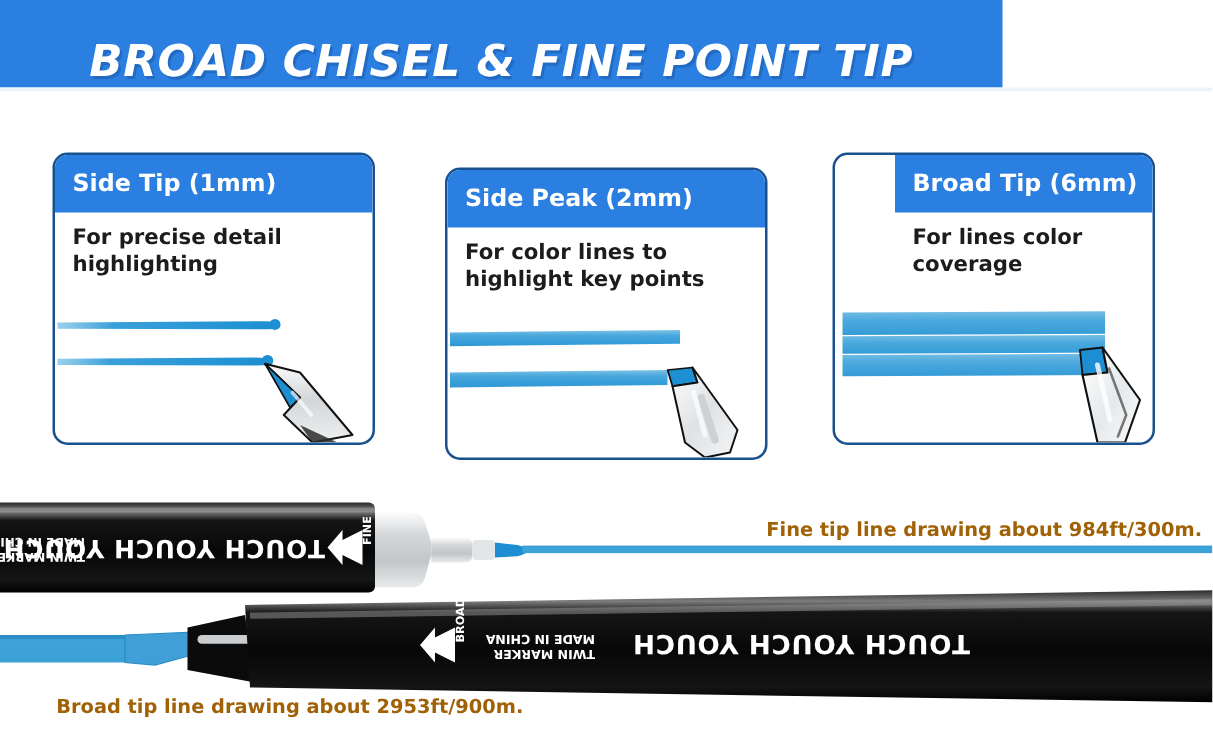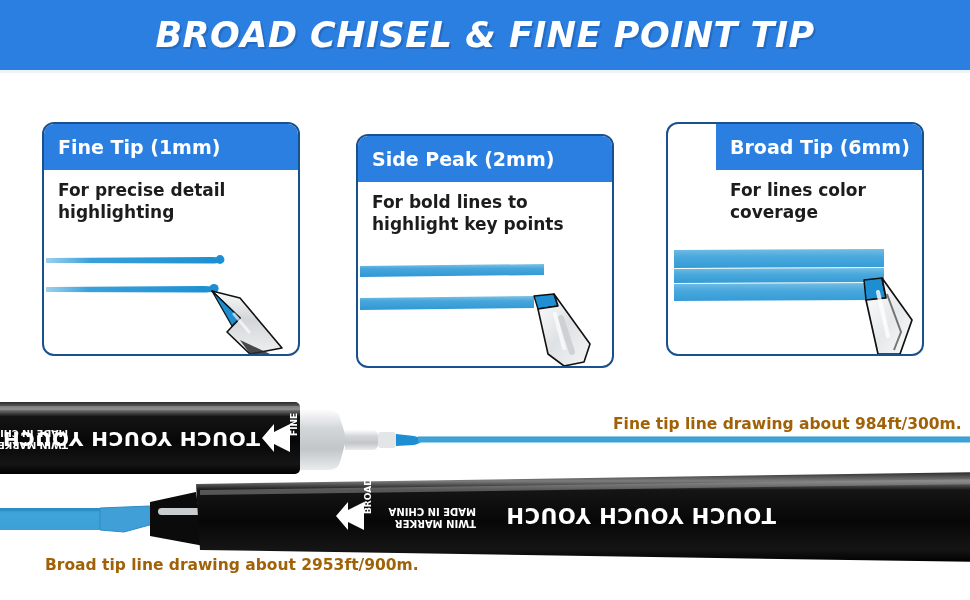--- a/index.html
+++ b/index.html
@@ -5,22 +5,22 @@
   html,body{margin:0;padding:0;}
   body{
     width:970px;height:600px;overflow:hidden;background:#ffffff;
     font-family:"DejaVu Sans","Liberation Sans",sans-serif;
     position:relative;
   }
   .stage{position:relative;width:970px;height:600px;background:#fff;}
 
   
   .banner{
-    position:absolute;left:0;top:0;width:970px;height:70px;
-    background:#2b7fe0;display:flex;align-items:center;justify-content:center;
+    position:absolute;left:0;top:0;width:802px;height:70px;
+    background:#2b7fe0;display:flex;align-items:flex-end;justify-content:center;
   }
   .banner-title{
     color:#ffffff;font-size:35px;font-weight:bold;font-style:italic;
     letter-spacing:.5px;white-space:nowrap;
     text-shadow:2px 2px 0 rgba(20,70,140,.35);
     font-family:"DejaVu Sans","Liberation Sans",sans-serif;
   }
   .banner-sep{position:absolute;left:0;top:70px;width:970px;height:3px;background:#eef3f8;}
 
   
@@ -62,21 +62,21 @@
 
 <div class="stage">
 
   <div class="banner">
     <div class="banner-title">BROAD CHISEL &amp; FINE POINT TIP</div>
   </div>
   <div class="banner-sep"></div>
 
   <div class="card c1">
     <div class="card-head">
-      <span class="card-head-text">Fine Tip (1mm)</span>
+      <span class="card-head-text">Side Tip (1mm)</span>
     </div>
     <div class="card-body">
       <div class="card-desc">For precise detail highlighting</div>
     </div>
     <div class="card-art">
       <svg viewBox="0 0 254 118" preserveAspectRatio="none">
         <defs>
           <linearGradient id="fs1" x1="0" y1="0" x2="1" y2="0">
             <stop offset="0" stop-color="#49a8dd" stop-opacity=".55"></stop>
             <stop offset="0.25" stop-color="#2f9bd8" stop-opacity=".95"></stop>
@@ -101,21 +101,21 @@
         <path d="M190 78 L205 96" stroke="#fff" stroke-width="3" opacity=".65" stroke-linecap="round"></path>
       </svg>
     </div>
   </div>
 
   <div class="card c2">
     <div class="card-head">
       <span class="card-head-text">Side Peak (2mm)</span>
     </div>
     <div class="card-body">
-      <div class="card-desc">For bold lines to highlight key points</div>
+      <div class="card-desc">For color lines to highlight key points</div>
     </div>
     <div class="card-art">
       <svg viewBox="0 0 254 118" preserveAspectRatio="none">
         <defs>
           <linearGradient id="bnd2" x1="0" y1="0" x2="0" y2="1">
             <stop offset="0" stop-color="#7ec2e6"></stop>
             <stop offset="0.35" stop-color="#47a7dc"></stop>
             <stop offset="1" stop-color="#2f97d4"></stop>
           </linearGradient>
           <linearGradient id="nibg2" x1="0" y1="0" x2="1" y2="1">

